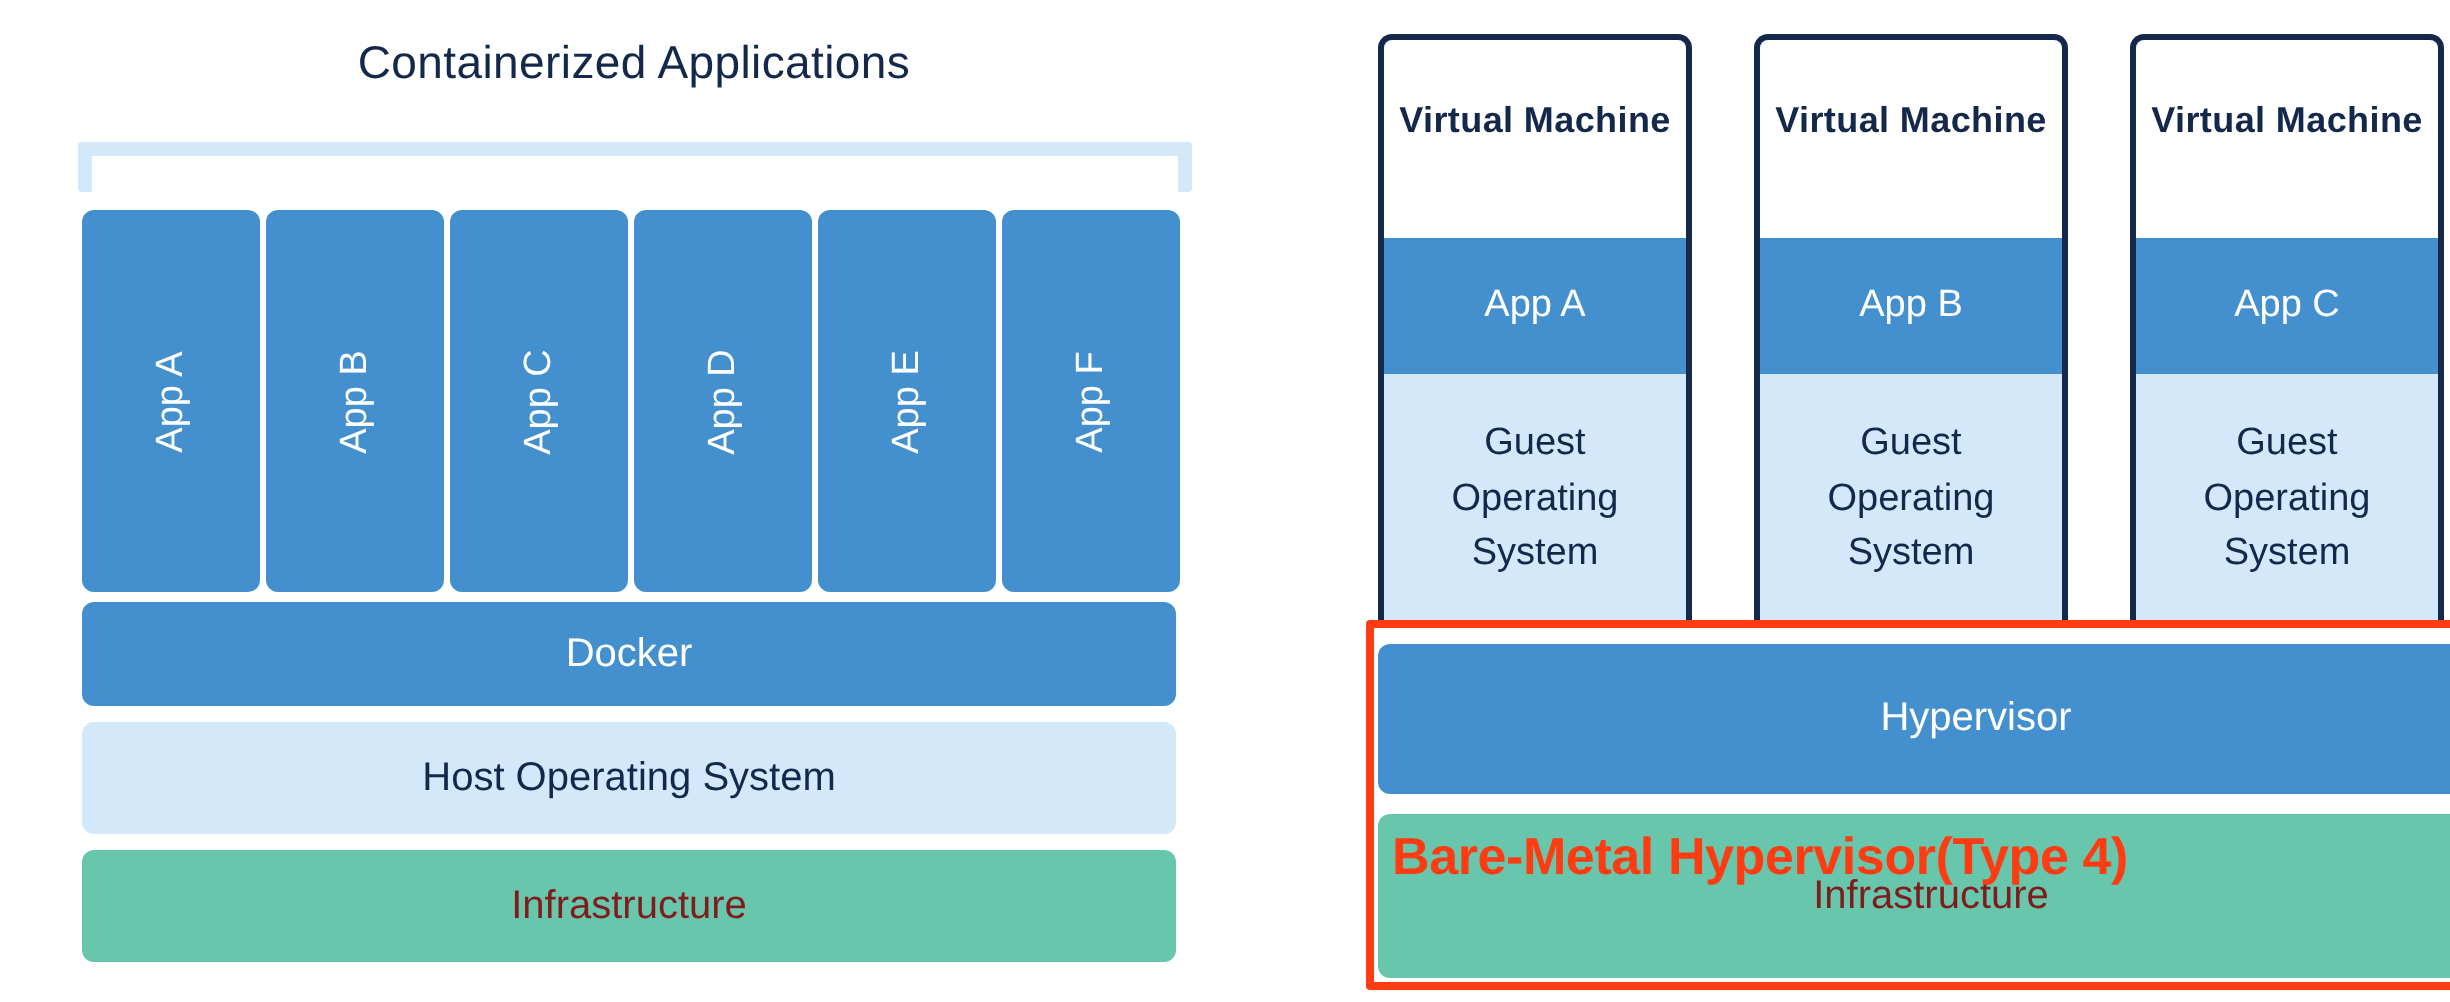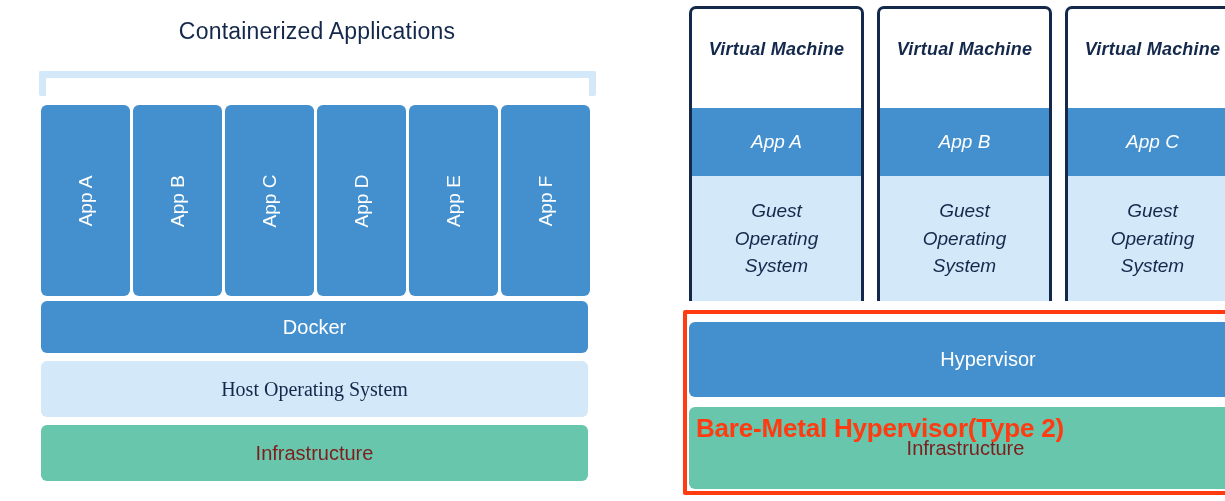--- a/index.html
+++ b/index.html
@@ -26,21 +26,21 @@
     position: absolute;
     box-sizing: border-box;
     display: flex;
     align-items: center;
     justify-content: center;
     text-align: left;
     border-radius: 6px;
     line-height: 1.25;
   }
   .blue      { background: #4490ce; color: #ffffff; }
-  .lightblue { background: #d3e8f8; color: #14284b; font-family: Liberation Serif, serif; }
+  .lightblue { background: #d3e8f8; color: #14284b; }
   .green     { background: #67c6ac; color: #7f1d1d; }
 
   
   .panel-title {
     position: absolute;
     left: 0;
     top: 18px;
     width: 578px;
     text-align: center;
     font-size: 23px;
@@ -81,30 +81,29 @@
 
   .stack-row {
     left: 13px;
     width: 547px;
     font-size: 20px;
   }
 
   
   .vm {
     position: absolute;
-    top: 6px;
-    width: 175px;
+    top: 17px;
+    width: 157px;
     height: 295px;
     box-sizing: border-box;
     border: 3px solid #14284b;
     border-bottom: none;
     border-radius: 7px 7px 0 0;
     background: transparent;
     overflow: hidden;
-    font-style: italic;
   }
   .vm-title {
     position: absolute;
     left: 0; right: 0;
     top: 30px;
     text-align: center;
     font-size: 18px;
     font-weight: bold;
     color: #14284b;
     letter-spacing: .2px;
@@ -231,16 +230,16 @@
       <div class="vm-app">App C</div>
       <div class="vm-guest">Guest<br>Operating<br>System</div>
     </div>
 
     <div class="box hypervisor blue">Hypervisor</div>
 
     <div class="box vm-infra green">Infrastructure</div>
 
     <div class="red-frame"></div>
 
-    <div class="annotation">Bare-Metal Hypervisor(Type 2)</div>
+    <div class="annotation">Bare-Metal Hypervisor(Type 4)</div>
   </div>
 
 </div>
 
 </body></html>

